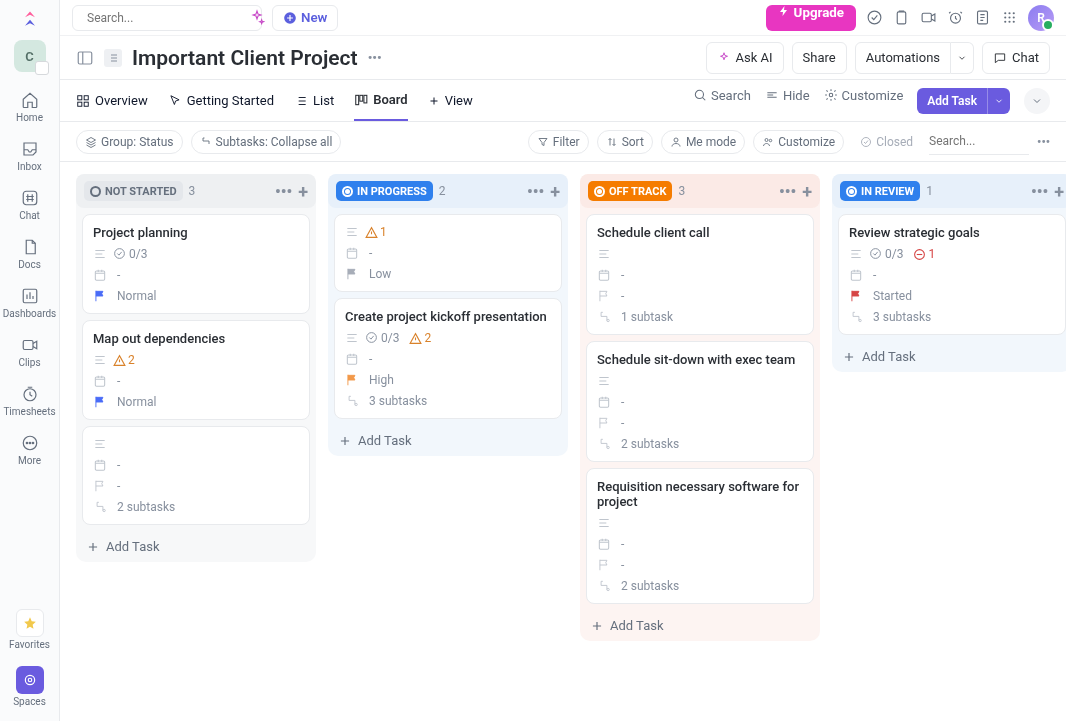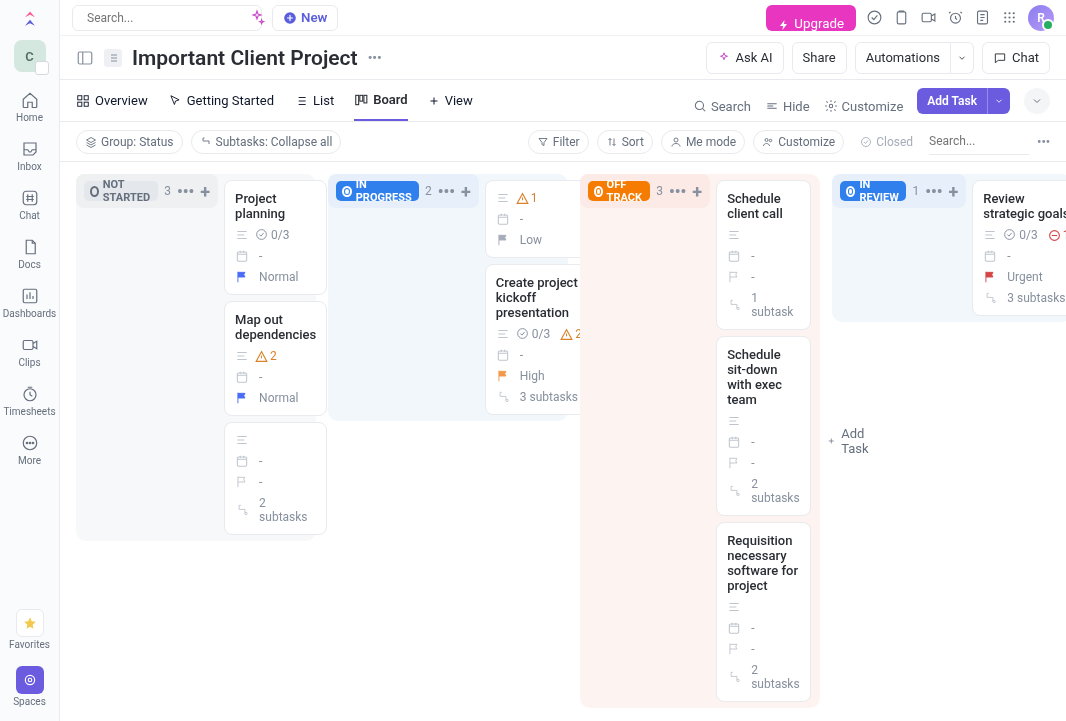--- a/index.html
+++ b/index.html
@@ -17,21 +17,21 @@
 .fav-badge{width:28px;height:28px;border-radius:6px;border:1px solid #e8eaed;display:flex;align-items:center;justify-content:center;background:#fff}
 .spaces-badge{width:28px;height:28px;border-radius:6px;background:#6a5bdf;display:flex;align-items:center;justify-content:center}
 
 
 .main{flex:1;display:flex;flex-direction:column;min-width:0}
 .topbar{height:36px;display:flex;align-items:center;padding:0 12px;gap:10px;border-bottom:1px solid #f0f1f3}
 .search-box{margin-left:auto;width:190px;height:26px;border:1px solid #e8eaed;border-radius:6px;display:flex;align-items:center;padding:0 8px;gap:6px;color:#87909e}
 .search-box input{border:none;outline:none;flex:1;font-size:12px;color:#87909e;background:transparent}
 .ai-chip{width:18px;height:18px;color:#c747c7}
 .new-btn{height:26px;border:1px solid #e8eaed;border-radius:6px;padding:0 10px;display:flex;align-items:center;gap:4px;color:#5b5fde;font-weight:600;cursor:pointer;background:#fff}
-.upgrade-btn{height:26px;border:none;border-radius:6px;padding:0 12px;background:#e836c1;color:#fff;font-weight:400;display:flex;align-items:flex-end;gap:4px;cursor:pointer}
+.upgrade-btn{height:26px;border:none;border-radius:6px;padding:0 12px;background:#e836c1;color:#fff;font-weight:700;display:flex;align-items:flex-start;gap:4px;cursor:pointer}
 .top-icons{display:flex;align-items:center;gap:10px;color:#656f7d}
 .top-icons .ti{width:17px;height:17px;cursor:pointer}
 .avatar{width:26px;height:26px;border-radius:50%;background:linear-gradient(135deg,#8b7cf0,#b89cf5);display:flex;align-items:center;justify-content:center;color:#fff;font-weight:600;font-size:12px;position:relative}
 .avatar::after{content:"";position:absolute;bottom:0;right:0;width:8px;height:8px;background:#27ae60;border:2px solid #fff;border-radius:50%}
 
 
 .header{height:44px;display:flex;align-items:center;padding:0 16px;gap:10px;border-bottom:1px solid #e8eaed}
 .panel-toggle{width:18px;height:18px;color:#87909e;cursor:pointer}
 .doc-icon{width:18px;height:18px;background:#eef0f3;border-radius:3px;display:flex;align-items:center;justify-content:center;color:#87909e}
 .title{font-weight:600;font-size:21px}
@@ -40,36 +40,36 @@
 .pill-btn{height:32px;border:1px solid #e8eaed;border-radius:6px;padding:0 10px;display:flex;align-items:center;gap:5px;cursor:pointer;background:#fff;color:#2a2e34;font-size:13px}
 .pill-btn .ai{color:#c747c7}
 .split-btn{display:flex}
 .split-btn .pill-btn:first-child{border-radius:6px 0 0 6px}
 .split-btn .pill-btn:last-child{border-radius:0 6px 6px 0;border-left:none;padding:0 6px}
 
 
 .tabs{height:42px;display:flex;align-items:center;padding:0 16px;gap:20px;border-bottom:1px solid #e8eaed}
 .tab{display:flex;align-items:center;gap:5px;color:#0f172a;cursor:pointer;height:100%;font-size:13px}
 .tab.active{color:#2a2e34;font-weight:600;border-bottom:2px solid #6a5bdf}
-.tab-actions{margin-left:auto;display:flex;align-items:flex-end;gap:14px;color:#656f7d;font-size:13px}
+.tab-actions{margin-left:auto;display:flex;align-items:flex-start;gap:14px;color:#656f7d;font-size:13px}
 .tab-actions .ta{display:flex;align-items:center;gap:4px;cursor:pointer}
 .add-task-btn{height:26px;background:#6a5bdf;color:#fff;border:none;border-radius:6px 0 0 6px;padding:0 10px;font-weight:600;font-size:12px;cursor:pointer}
 .add-task-caret{height:26px;background:#6a5bdf;color:#fff;border:none;border-left:1px solid rgba(255,255,255,.3);border-radius:0 6px 6px 0;padding:0 6px;cursor:pointer}
 .round-btn{width:26px;height:26px;border-radius:50%;background:#f4f5f7;display:flex;align-items:center;justify-content:center;cursor:pointer;color:#656f7d}
 
 
 .toolbar{height:40px;display:flex;align-items:center;padding:0 16px;gap:8px;border-bottom:1px solid #e8eaed;font-size:12px;color:#656f7d}
 .chip{height:24px;border:1px solid #e8eaed;border-radius:12px;display:flex;align-items:center;padding:0 8px;gap:4px;cursor:pointer}
 .chip.ghost{border:none;color:#a7adb8}
 .toolbar-right{margin-left:auto;display:flex;align-items:center;gap:8px}
 .toolbar .search-mini{width:100px;height:26px;border:none;border-bottom:1px solid #e8eaed;outline:none;font-size:12px;color:#87909e;background:transparent}
 
 
 .board{flex:1;display:flex;gap:12px;padding:12px 16px;overflow-x:auto;background:#fff;align-items:flex-start}
-.col{width:240px;flex-shrink:0;border-radius:10px;display:flex;flex-direction:row}
+.col{width:240px;flex-shrink:0;border-radius:10px;display:flex;flex-direction:column}
 .col-head{height:34px;display:flex;align-items:center;padding:0 8px;gap:6px;border-radius:8px}
 .col.not-started{background:#f7f8f9}
 .col.not-started .col-head{background:#eef0f2}
 .col.in-progress{background:#f2f7fc}
 .col.in-progress .col-head{background:#e7f0fa}
 .col.off-track{background:#fdf4f2}
 .col.off-track .col-head{background:#fbeae6}
 .col.in-review{background:#f2f7fc}
 .col.in-review .col-head{background:#e7f0fa}
 .status-pill{height:20px;border-radius:5px;padding:0 6px;display:flex;align-items:center;gap:4px;font-weight:700;font-size:11px}
@@ -768,21 +768,21 @@
                 <svg class="mi" viewBox="0 0 24 24" fill="none" stroke="currentColor" stroke-width="1.8">
                   <rect x="4" y="5" width="16" height="16" rx="2"></rect>
                   <path d="M4 9h16M9 3v4M15 3v4"></path>
                 </svg>
                 <span>-</span>
               </div>
               <div class="meta-row">
                 <svg class="mi" viewBox="0 0 24 24" fill="#d64545" stroke="#d64545" stroke-width="1.6">
                   <path d="M5 3v18M5 4h12l-2 4 2 4H5"></path>
                 </svg>
-                <span>Urgent</span>
+                <span>Started</span>
               </div>
               <div class="meta-row">
                 <svg class="mi" viewBox="0 0 24 24" fill="none" stroke="currentColor" stroke-width="1.6">
                   <path d="M7 4v7h5M7 4h3M12 11h5v7"></path>
                   <circle cx="19" cy="18" r="2"></circle>
                 </svg>
                 <span>3 subtasks</span>
               </div>
             </div>
           </div>

